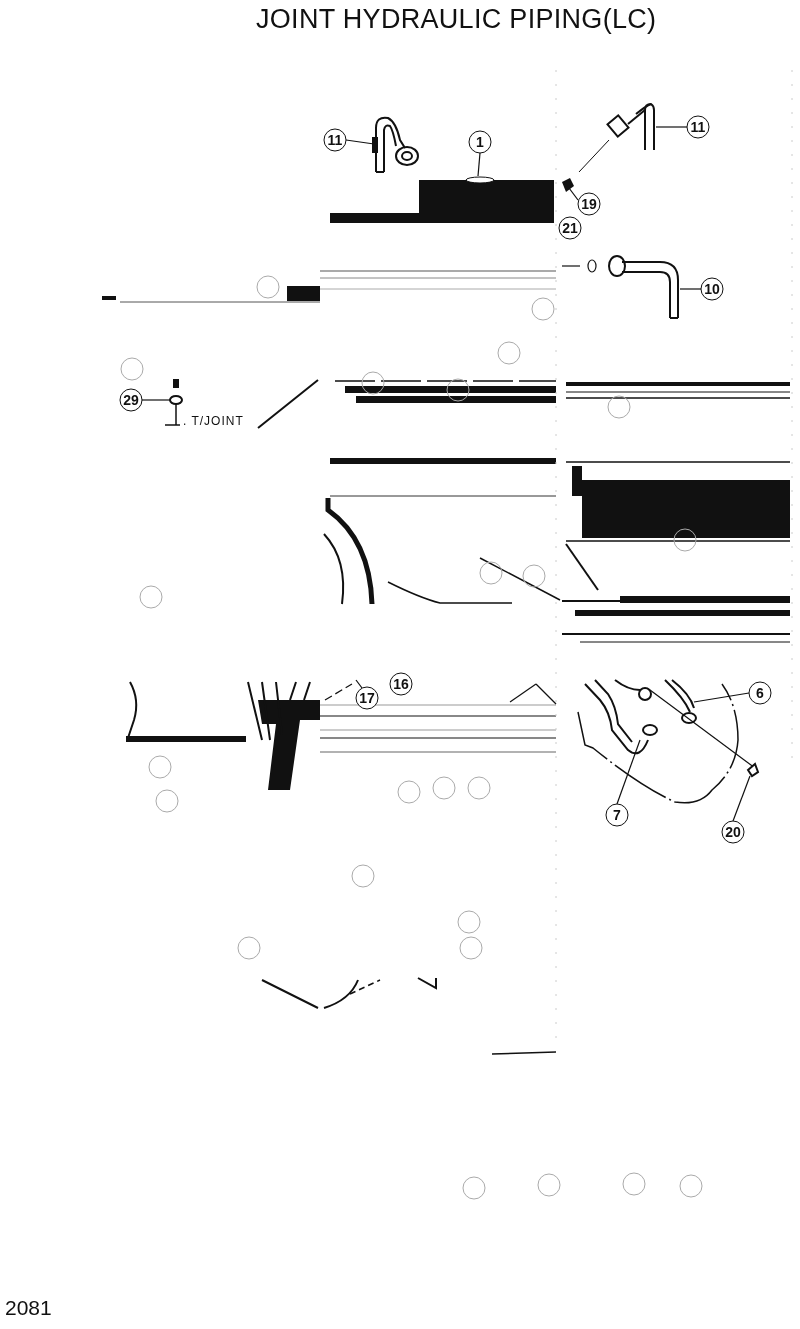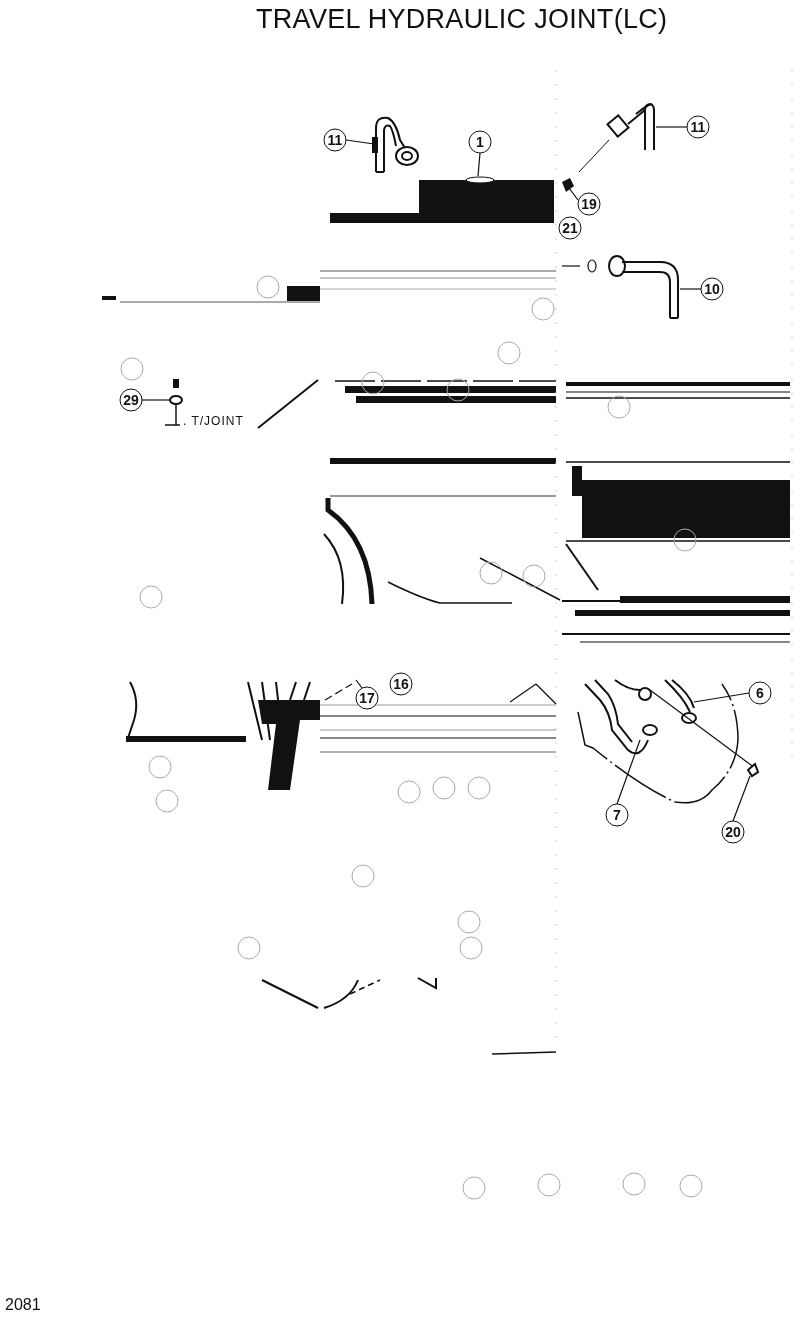--- a/index.html
+++ b/index.html
@@ -1,26 +1,26 @@
 <!DOCTYPE html>
 <html><head>
 <meta charset="utf-8">
 <style>
   html, body { margin: 0; padding: 0; background: #ffffff; }
   body { width: 800px; height: 1329px; position: relative; overflow: hidden; font-family: "Liberation Sans", sans-serif; color: #111; }
   .title { position: absolute; left: 256px; top: 4px; font-size: 27px; letter-spacing: 0.3px; white-space: nowrap; color: #111; }
-  .page-num { position: absolute; left: 5px; top: 1296px; font-size: 16px; color: #111; }
+  .page-num { position: absolute; left: 5px; top: 1296px; font-size: 21px; color: #111; }
   svg.drawing { position: absolute; left: 0; top: 0; }
   .callout text { font-family: "Liberation Sans", sans-serif; font-size: 14px; font-weight: bold; fill: #111; }
   .tjoint { font-family: "Liberation Sans", sans-serif; font-size: 12px; fill: #111; letter-spacing: 1px; }
 </style>
 </head>
 <body>
 
-<div class="title">TRAVEL HYDRAULIC JOINT(LC)</div>
+<div class="title">JOINT HYDRAULIC PIPING(LC)</div>
 
 <svg class="drawing" width="800" height="1329" viewBox="0 0 800 1329">
 
   <g fill="none" stroke="#111" stroke-width="2">
     <path d="M376 172 L376 128 Q376 116 388 118 Q396 122 400 140 L405 148"></path>
     <path d="M384 172 L384 130 Q385 124 390 126 Q393 130 396 146"></path>
     <line x1="376" y1="172" x2="384" y2="172"></line>
     <ellipse cx="407" cy="156" rx="11" ry="9"></ellipse>
     <ellipse cx="407" cy="156" rx="5" ry="4"></ellipse>
     <rect x="373" y="138" width="4" height="14" fill="#111"></rect>

